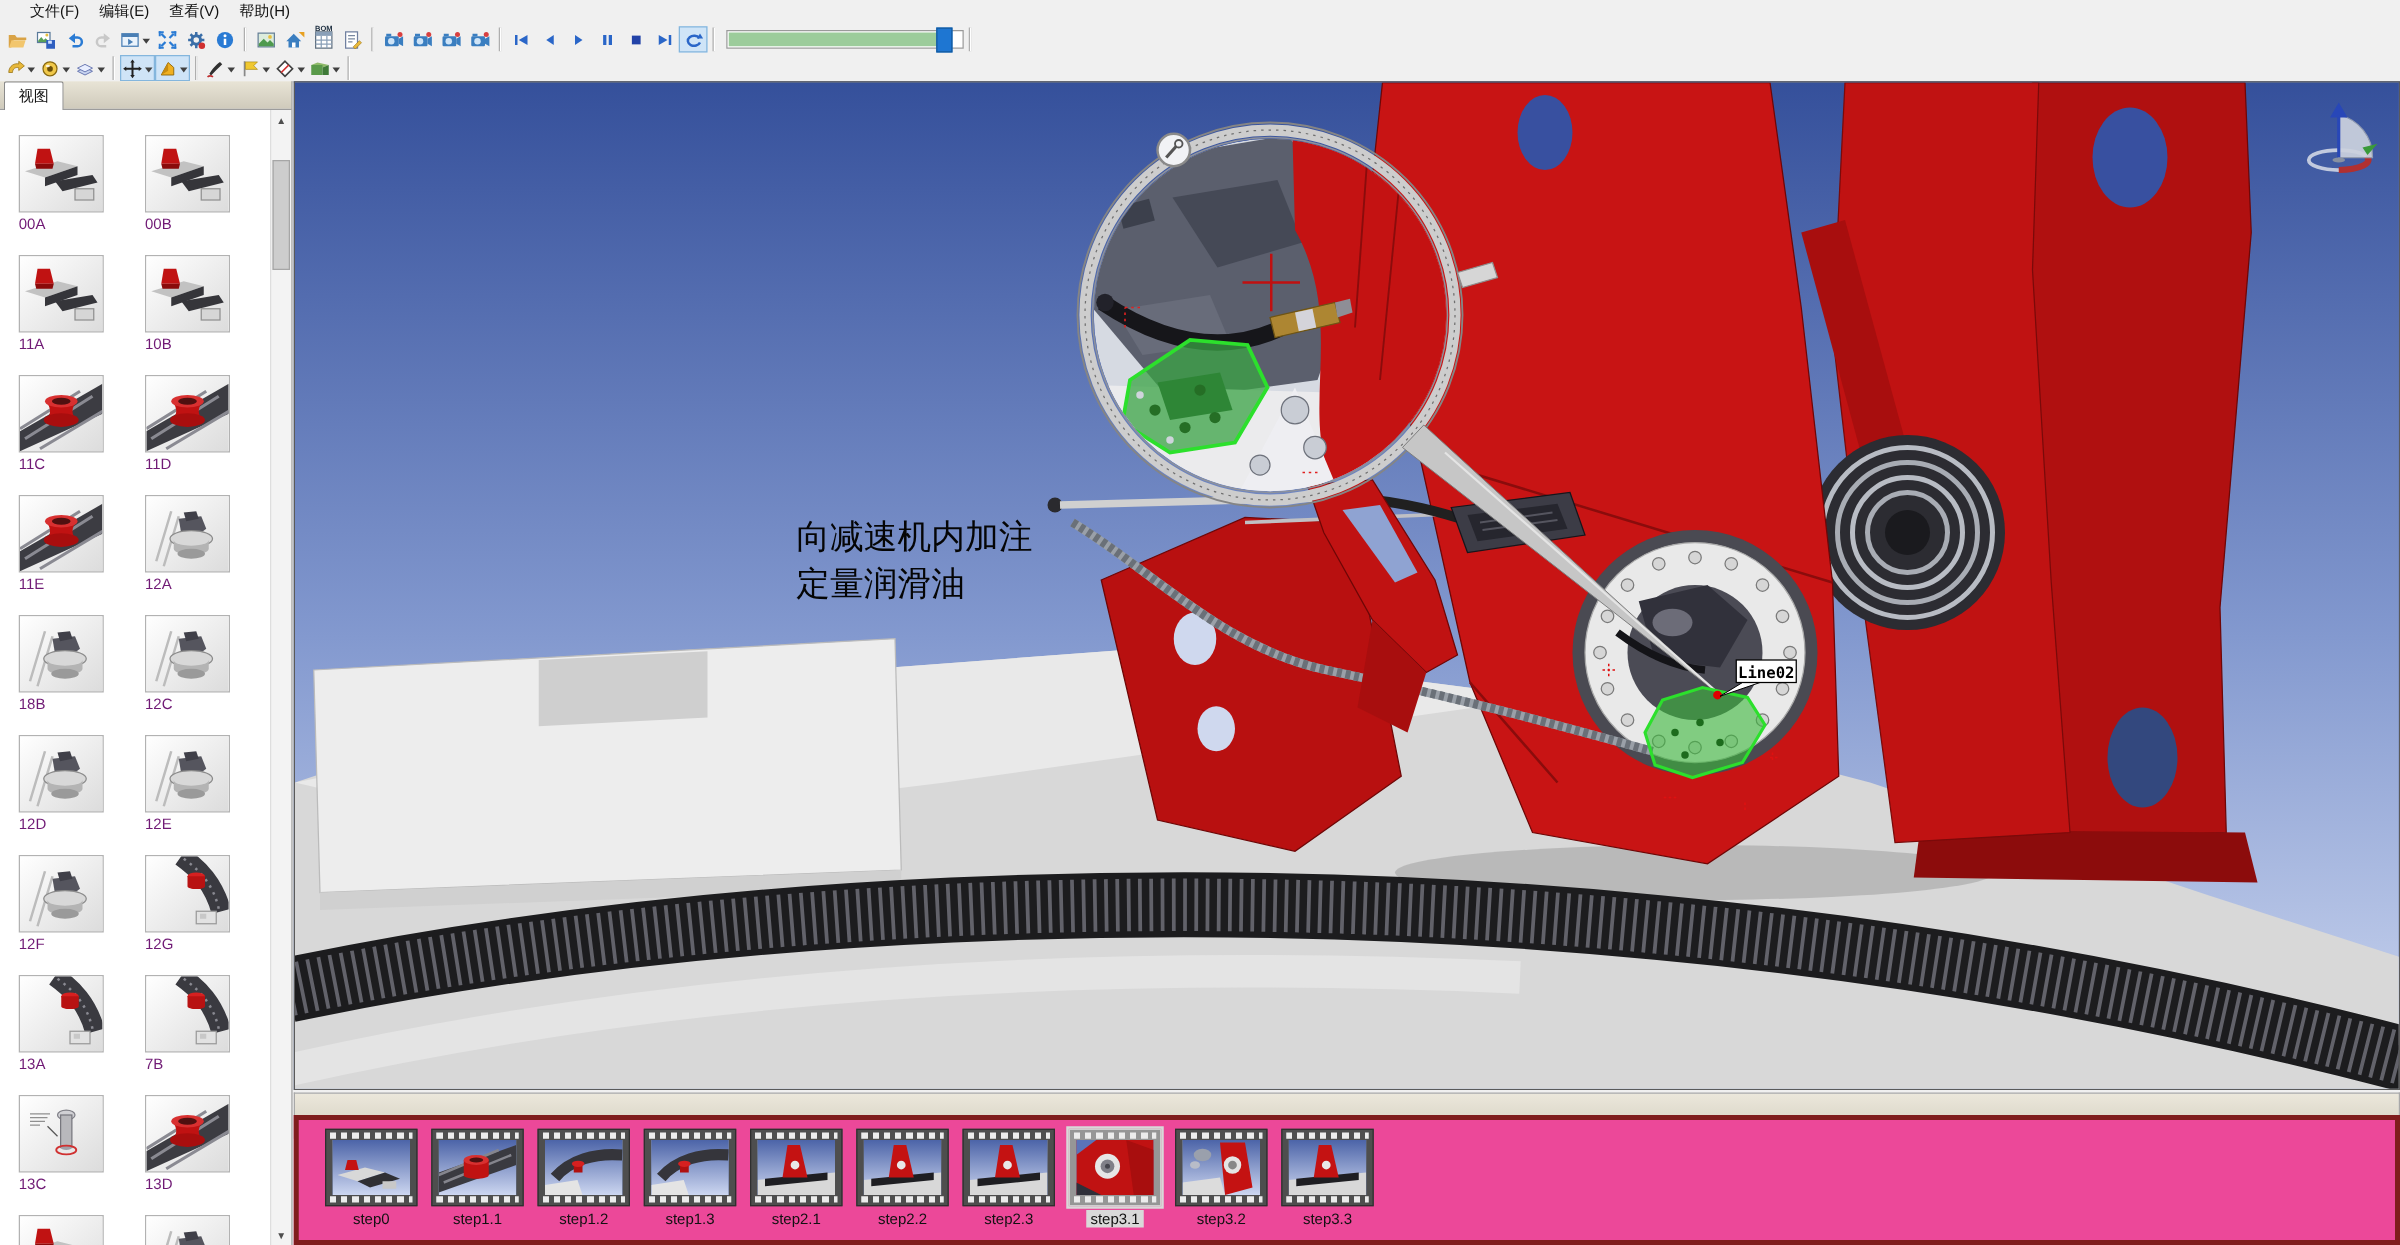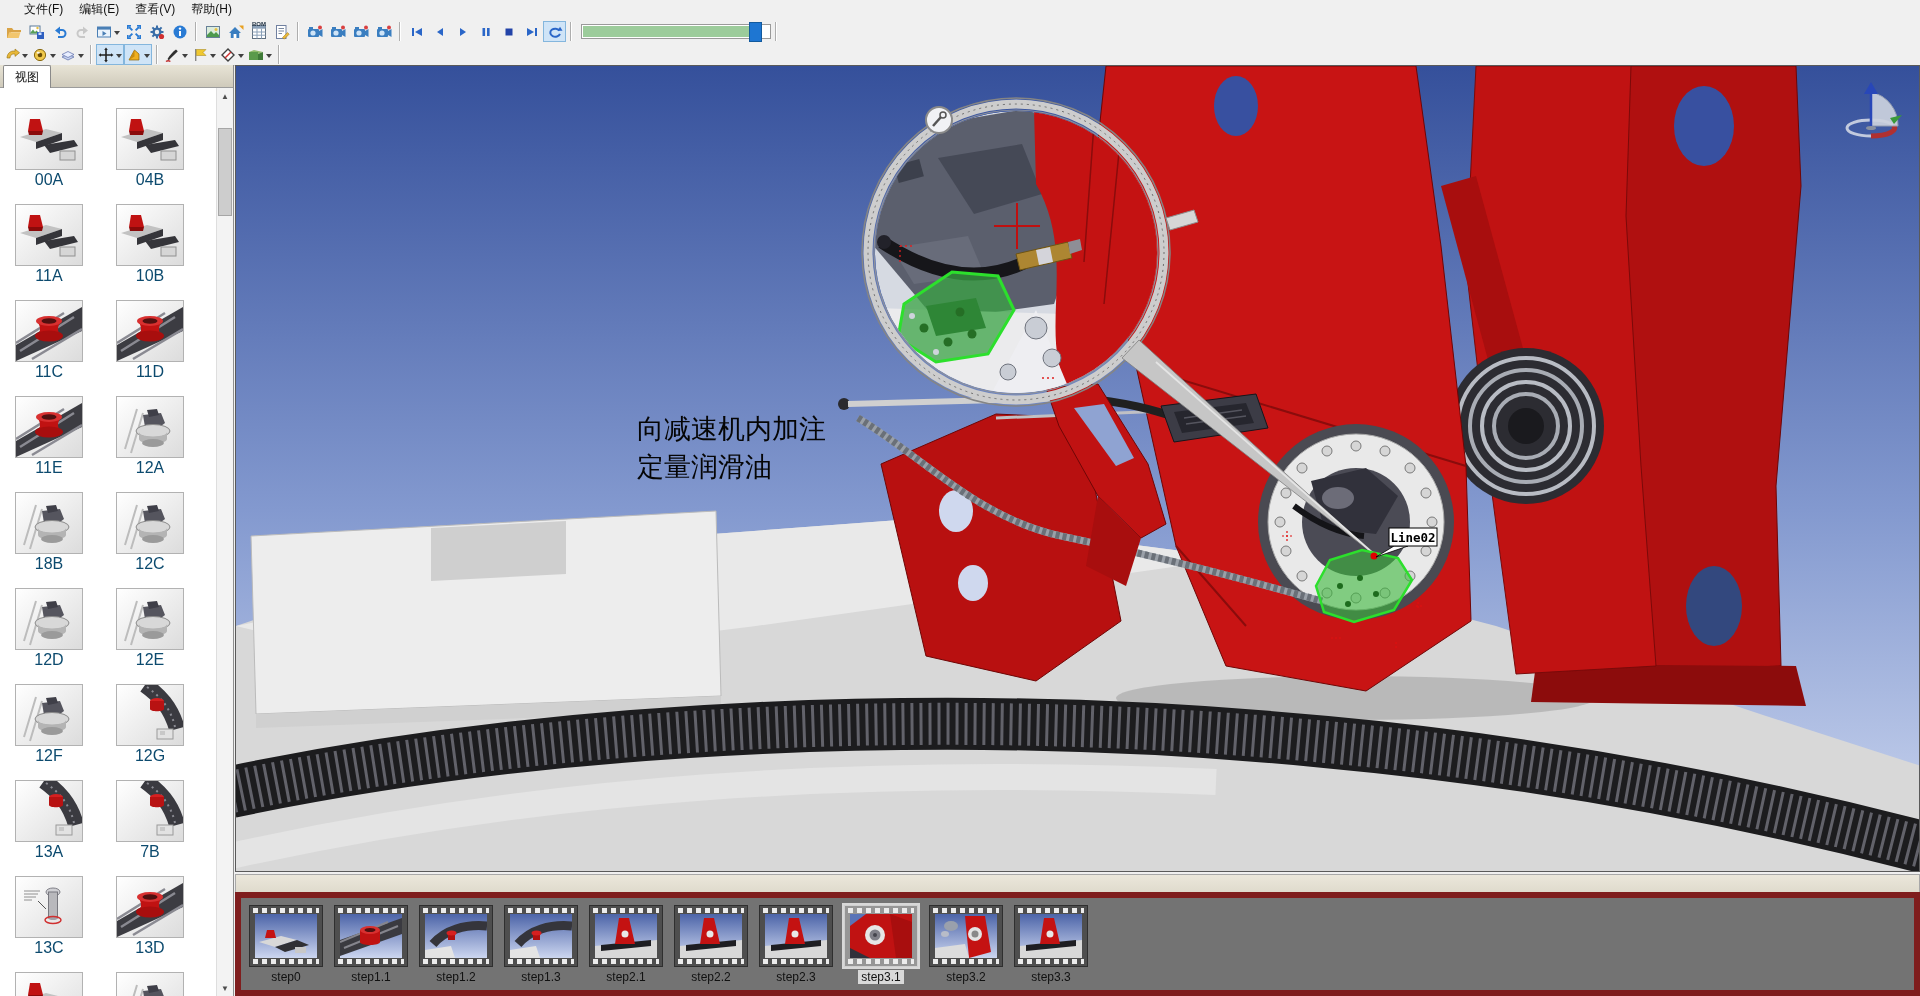--- a/index.html
+++ b/index.html
@@ -32,37 +32,37 @@
   .left-panel{position:absolute;top:65px;left:0;width:234px;bottom:0;background:#fff;
               border-right:1px solid #8f8f8f;box-sizing:border-box}
   .tabstrip{height:22px;background:linear-gradient(#e8e4d6,#cfcabb);border-bottom:1px solid #9c9c9c;
             display:flex;align-items:center}
   .tab{background:#fff;border:1px solid #8a8a8a;border-bottom:none;padding:3px 11px 2px;font-size:12px;
        margin-left:3px;border-radius:2px 2px 0 0}
   .thumb-grid{position:absolute;top:23px;left:0;right:17px;bottom:0;overflow:hidden;display:grid;
               grid-template-columns:68px 68px;column-gap:33px;row-gap:17px;padding:20px 0 0 15px}
   .thumb{width:68px}
   .thumb-img{width:66px;height:60px;border:1px solid #b2b2b2;overflow:hidden;background:#fff}
-  .thumb-label{height:15px;line-height:15px;text-align:center;font-size:16px;color:#0c4a6e;margin-top:2px}
+  .thumb-label{height:15px;line-height:15px;text-align:left;font-size:12px;color:#701a75;margin-top:2px}
   .vscroll{position:absolute;top:23px;right:0;width:16px;bottom:0;background:#f3f3f3;border-left:1px solid #dedede}
   .sb-btn{height:16px;display:flex;align-items:center;justify-content:center;font-size:8px;color:#4e4e4e}
   .sb-btn.down{position:absolute;bottom:0;left:0;right:0}
   .sb-thumb{position:absolute;top:40px;left:1px;right:1px;height:88px;background:#cdcdcd;border:1px solid #a6a6a6;box-sizing:border-box}
 
   
   .viewport{position:absolute;left:235px;top:65px;width:1685px;height:807px;overflow:hidden;
             border:1px solid #5a5a5a;box-sizing:border-box;background:#5d77b5}
   .viewport svg.scene{position:absolute;left:0;top:0}
 
   
   .bottom-panel{position:absolute;left:235px;top:874px;right:0;bottom:0}
   .panel-header{height:18px;background:linear-gradient(#ebe7db,#d2cdbd);border:1px solid #a8a8a8;border-bottom:none;
                 font-size:12px;padding:18px 6px;box-sizing:border-box}
-  .films-area{position:absolute;top:18px;left:0;right:0;bottom:0;background:#737373;border:6px solid #7f1d1d;
-              box-sizing:border-box;display:flex;align-items:flex-start;gap:9px;padding:7px 0 0 7px;overflow:hidden}
+  .films-area{position:absolute;top:18px;left:0;right:0;bottom:0;background:#ec4899;border:4px solid #7f1d1d;
+              box-sizing:border-box;display:flex;align-items:flex-start;gap:9px;padding:7px 0 0 20px;overflow:hidden}
   .film-item{width:76px;flex:none;text-align:center}
   .film{width:74px;height:62px;box-sizing:border-box;background:#4e4e4e;border:1px solid #2f2f2f;padding:2px 3px;
         display:flex;flex-direction:column;justify-content:space-between;margin:0 auto}
   .film-item[data-selected="true"] .film{background:#969696;border-color:#cfcfcf;outline:2px solid #d8d8d8}
   .sprock{height:5px;flex:none;background-image:repeating-linear-gradient(90deg,#ececec 0 5px,rgba(0,0,0,0) 5px 9px)}
   .film-img{width:62px;height:44px;margin:1px auto;background:#7d8fbe;overflow:hidden}
   .film-label-row{margin-top:3px;font-size:12px;height:15px;line-height:15px}
   .film-item[data-selected="true"] .film-label-row span{background:#d9d9d9;padding:0 3px}
 </style>
 </head>
@@ -603,21 +603,21 @@
         </div>
         <div class="thumb-label">00A</div>
       </div>
 
       <div class="thumb">
         <div class="thumb-img">
           <svg width="66" height="60" viewBox="0 0 66 60">
             <use href="#sym-view-scene"></use>
           </svg>
         </div>
-        <div class="thumb-label">04B</div>
+        <div class="thumb-label">00B</div>
       </div>
 
       <div class="thumb">
         <div class="thumb-img">
           <svg width="66" height="60" viewBox="0 0 66 60">
             <use href="#sym-view-scene"></use>
           </svg>
         </div>
         <div class="thumb-label">11A</div>
       </div>

